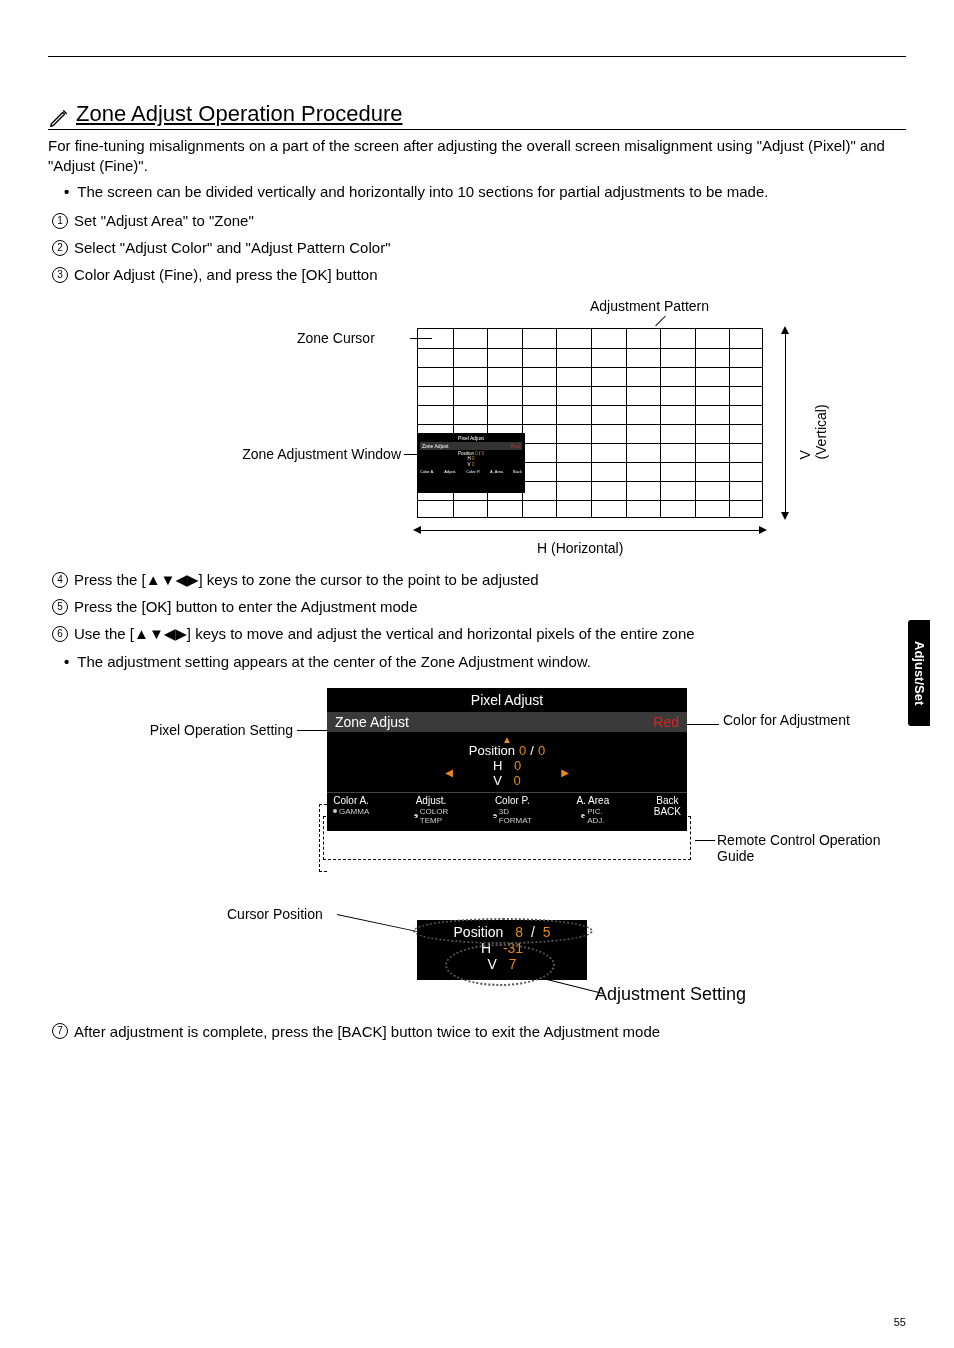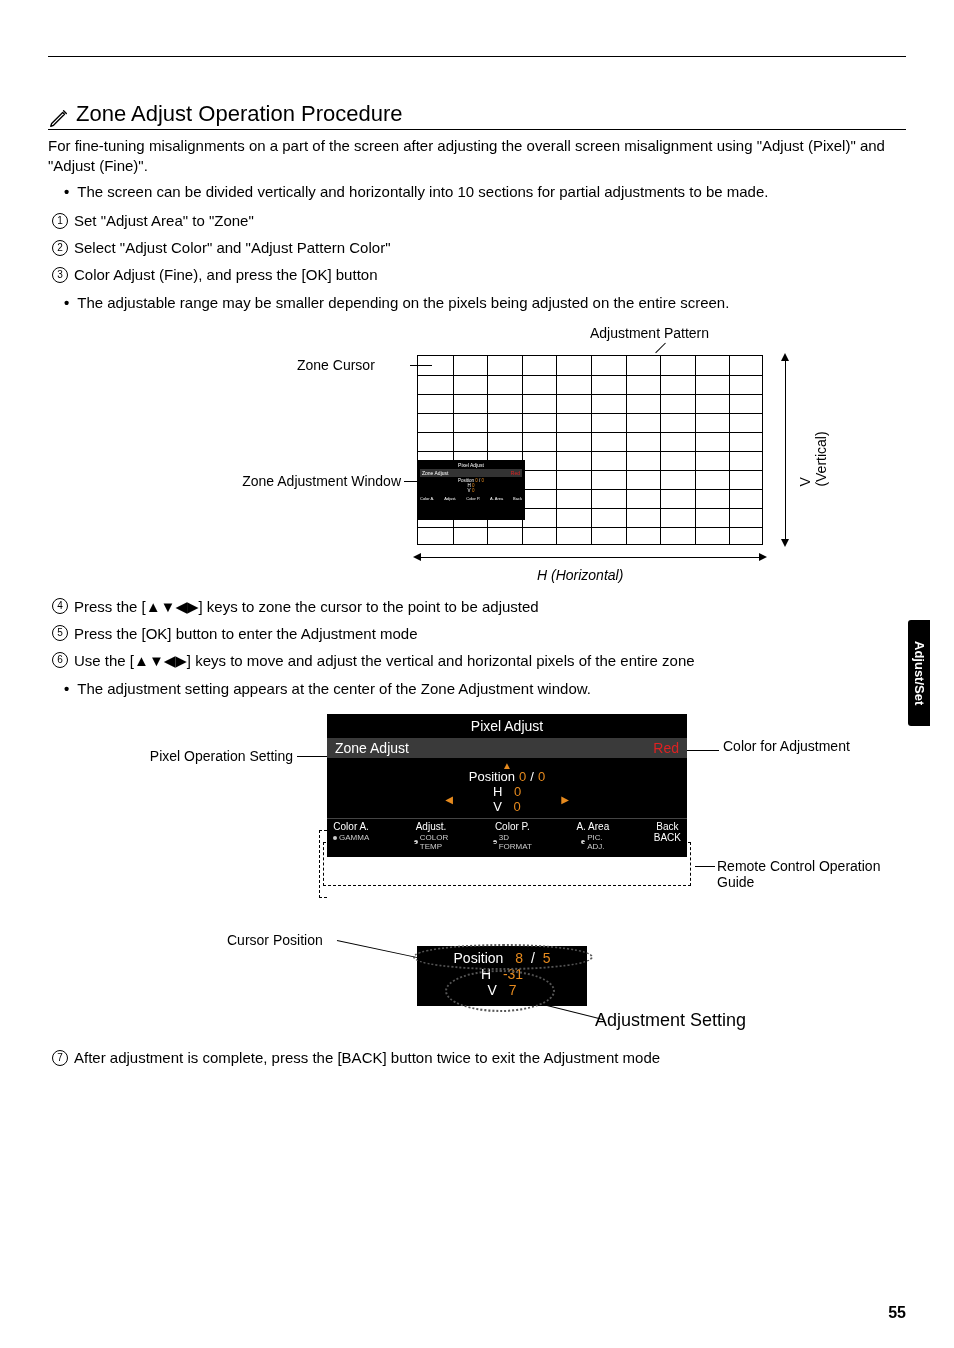--- a/index.html
+++ b/index.html
@@ -15,20 +15,21 @@
   .top-rule { border-top: 1px solid #000; margin-top: 8px; margin-bottom: 44px; }
   .section-title {
     font-size: 22px;
     font-weight: 400;
     border-bottom: 1px solid #000;
     padding-bottom: 2px;
     margin-bottom: 6px;
     display: flex;
     align-items: flex-end;
     gap: 6px;
+    text-decoration: underline;
   }
   .pencil {
     width: 22px; height: 22px; display: inline-block;
     transform: translateY(2px);
   }
   p.body { font-size: 15px; line-height: 1.35; margin-bottom: 4px; }
   ul.dot { list-style: none; padding-left: 16px; margin: 4px 0; }
   ul.dot li { font-size: 15px; line-height: 1.5; text-indent: -12px; padding-left: 12px; }
   ul.dot li::before { content: "•"; padding-right: 8px; font-weight: bold; }
   .numbered { font-size: 15px; line-height: 1.8; padding-left: 4px; }
@@ -64,21 +65,21 @@
   .mini-osd .pos { text-align: center; font-size: 4.5px; }
   .mini-osd .ora { color: #e68a1e; }
   .mini-osd .footer { display: flex; justify-content: space-between; font-size: 4px; margin-top: 3px; }
 
   .vrot {
     position: absolute;
     transform: rotate(-90deg);
     transform-origin: center;
     font-size: 14px;
   }
-  .hlabel { position: absolute; font-size: 14px; font-style: italic; }
+  .hlabel { position: absolute; font-size: 14px; }
 
   .arrow-v { position: absolute; width: 1px; background: #000; }
   .arrow-h { position: absolute; height: 1px; background: #000; }
   .tri-up { position:absolute; border-left:4px solid transparent; border-right:4px solid transparent; border-bottom:8px solid #000; }
   .tri-down { position:absolute; border-left:4px solid transparent; border-right:4px solid transparent; border-top:8px solid #000; }
   .tri-left { position:absolute; border-top:4px solid transparent; border-bottom:4px solid transparent; border-right:8px solid #000; }
   .tri-right { position:absolute; border-top:4px solid transparent; border-bottom:4px solid transparent; border-left:8px solid #000; }
 
   
   .fig2 { position: relative; width: 760px; height: 210px; margin: 8px auto 8px auto; }
@@ -123,21 +124,21 @@
     position: absolute; border: 2px dotted #555; border-radius: 50%;
   }
 
   .side-tab {
     position: absolute; right: 24px; top: 620px; width: 22px; height: 106px;
     background: #000; color: #fff; font-size: 13px; font-weight: bold;
     writing-mode: vertical-rl; text-align: center; display: flex;
     align-items: center; justify-content: center; border-radius: 3px 0 0 3px;
   }
   .page-footer {
-    position: absolute; right: 48px; bottom: 26px; font-size: 16px; font-weight: bold;
+    position: absolute; right: 48px; bottom: 20px; font-size: 11px;
   }
   .arrow-keys { font-family: Arial, sans-serif; }
 </style>
 </head>
 <body>
 
 <div class="top-rule"></div>
 
 <h2 class="section-title">
   <span class="pencil">
@@ -163,21 +164,20 @@
       <span class="circ-num">2</span>
       <span>Select "Adjust Color" and "Adjust Pattern Color"</span>
     </div>
   <div class="row">
       <span class="circ-num">3</span>
       <span>Color Adjust (Fine), and press the [OK] button</span>
     </div>
 </div>
 
 <ul class="dot">
-  <li>The adjustable range may be smaller depending on the pixels being adjusted on the entire screen.</li>
 </ul>
 
 <div class="fig1">
   <div class="label" style="left:473px; top:0;">Adjustment Pattern</div>
   <div class="lead" style="left:548px; top:18px; width:1px; height:14px; transform: rotate(45deg); transform-origin: top;"></div>
 
   <div class="label" style="left:180px; top:32px; text-align:left; width:110px;">Zone Cursor</div>
   <div class="lead" style="left:293px; top:40px; width:22px;"></div>
 
   <div class="label" style="left:84px; top:148px; width:200px; text-align:right;">Zone Adjustment Window</div>

